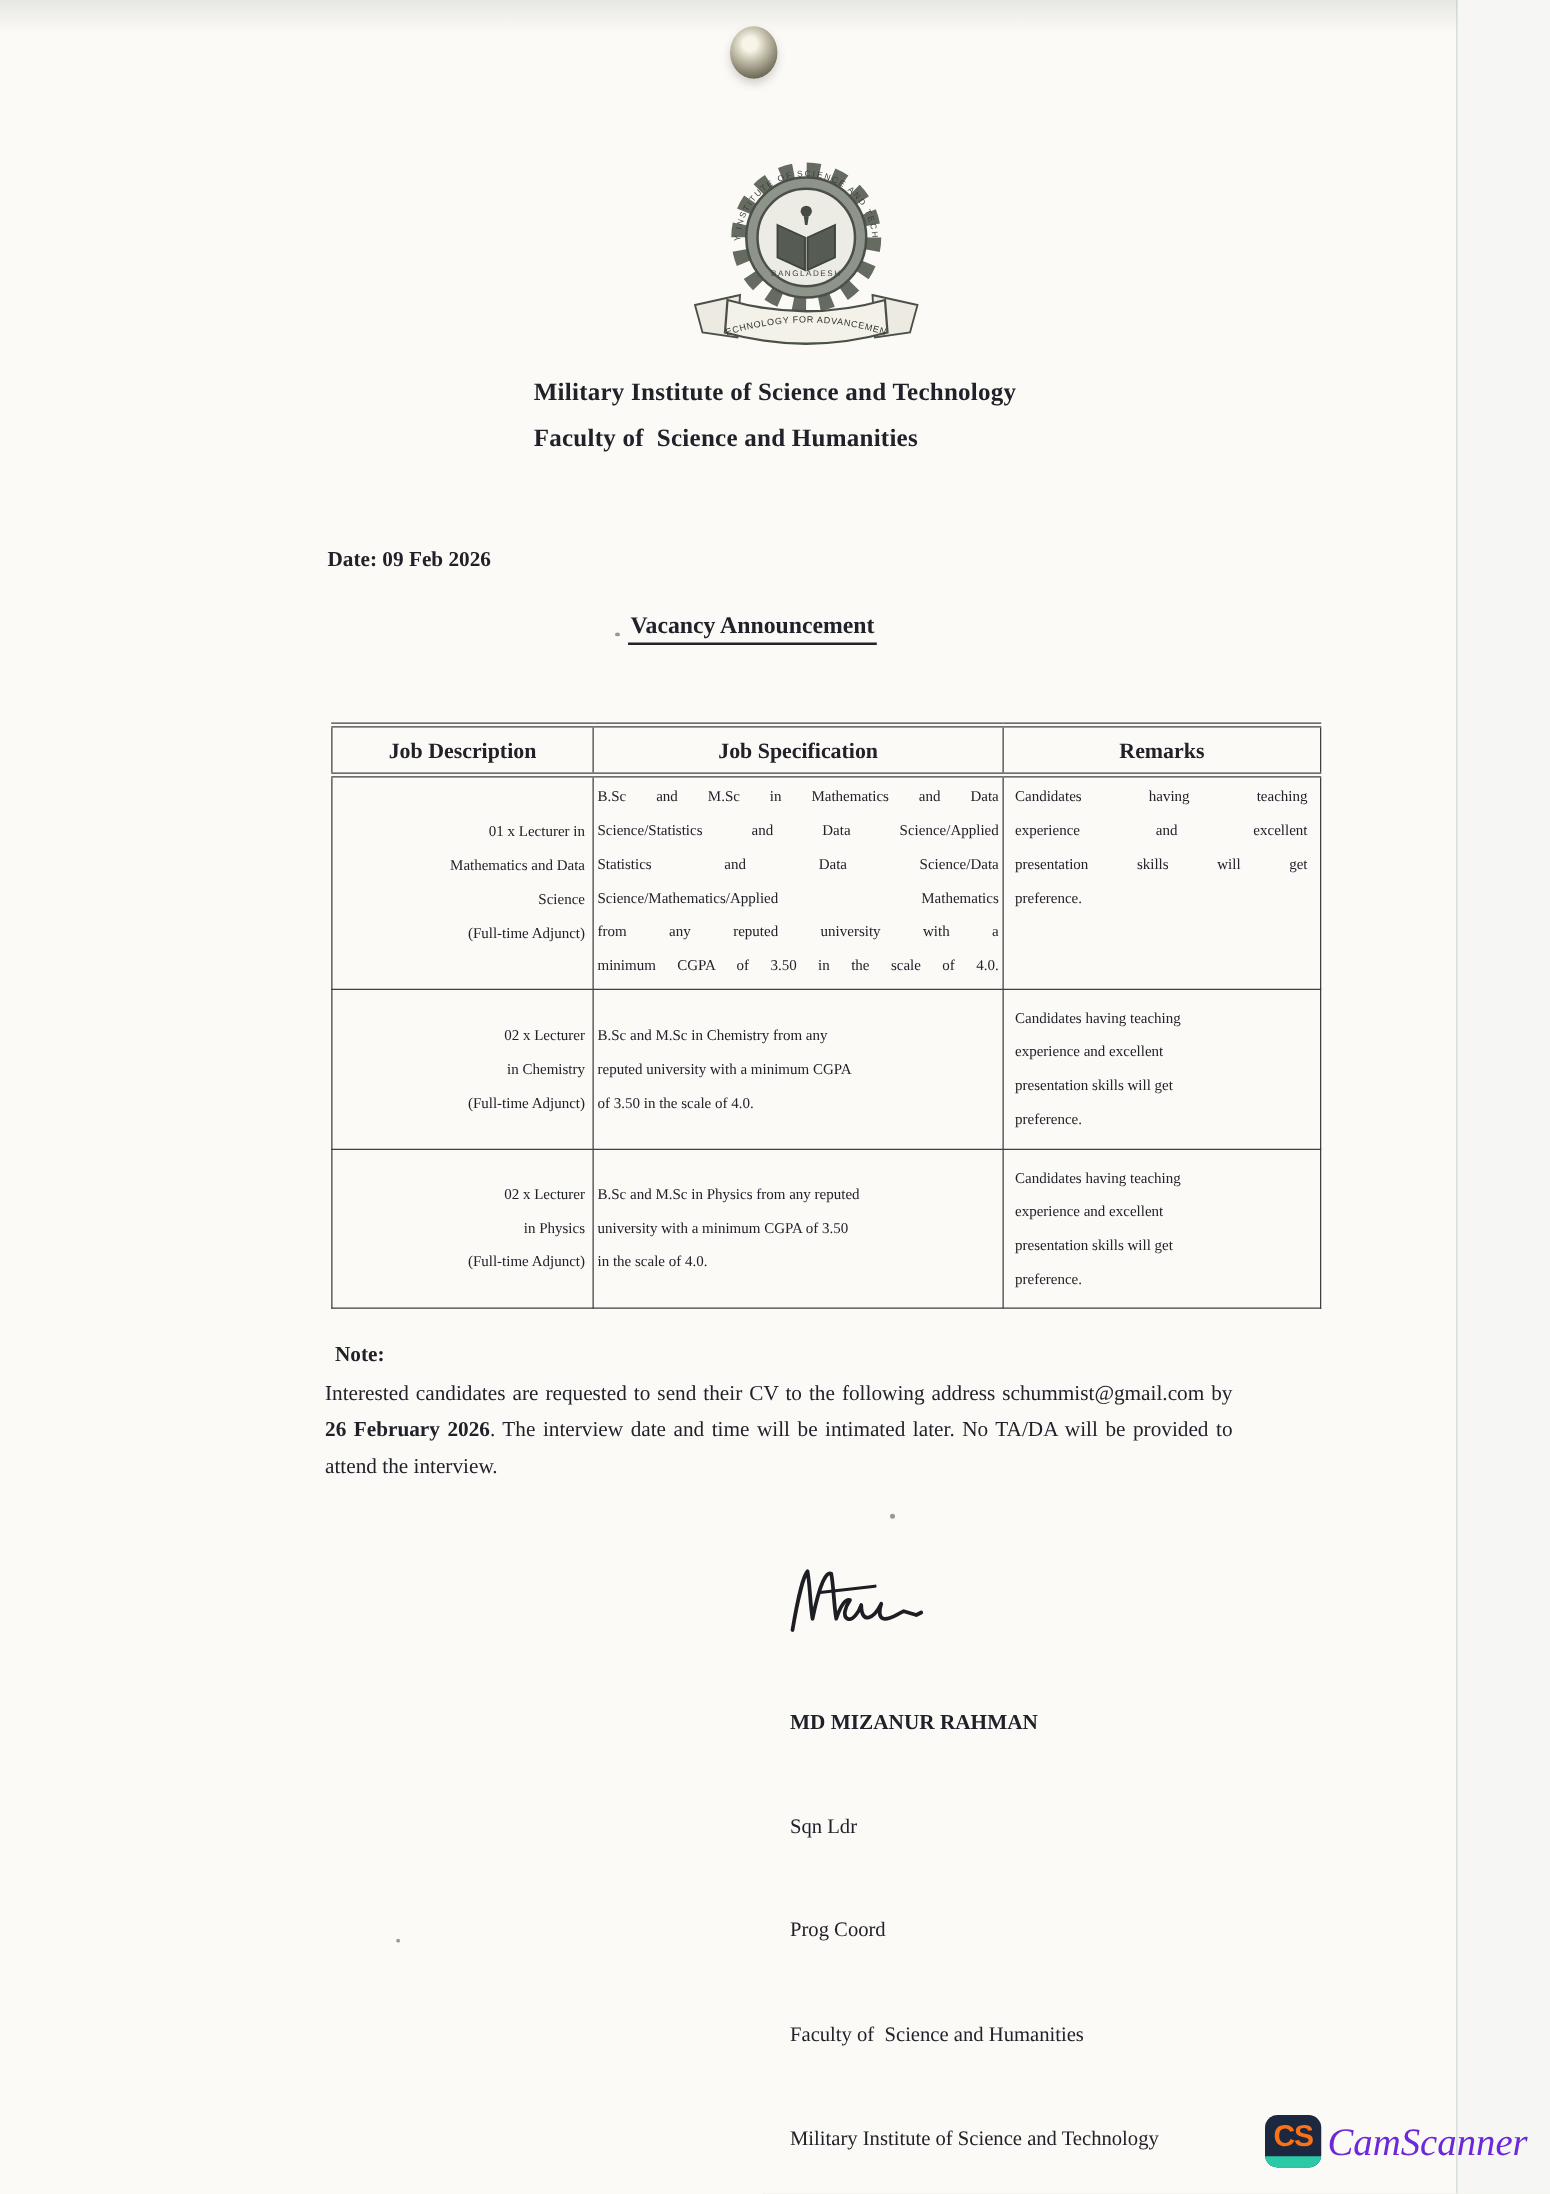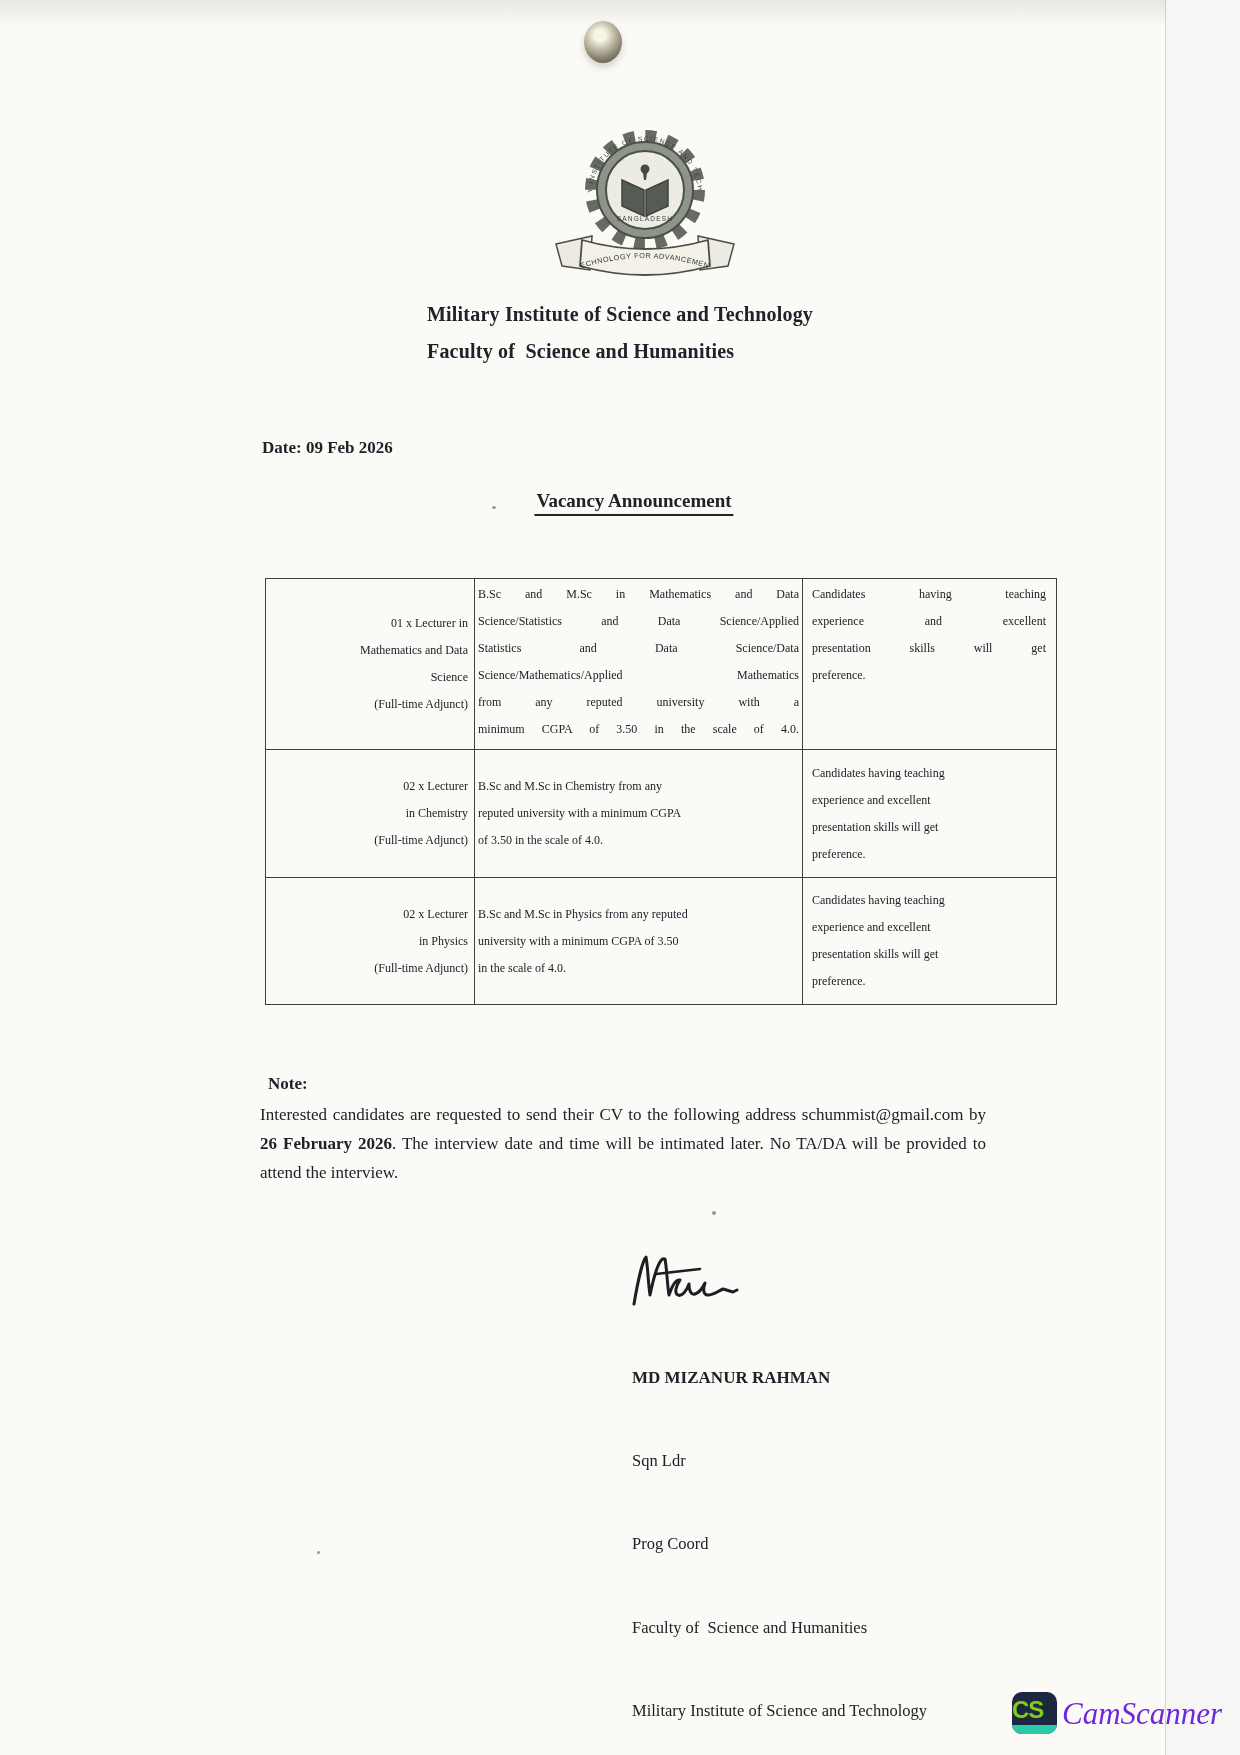--- a/index.html
+++ b/index.html
@@ -17,21 +17,21 @@
   #right-edge-line{left:1165px;top:0;width:1px;height:1755px;background:rgba(175,196,189,.6);}
   
   #pushpin{left:584px;top:21px;width:38px;height:42px;border-radius:50%;
     background:radial-gradient(circle at 42% 34%, #f7f4e8 0 16%, #cfcab6 34%, #8e8a77 62%, #55523f 88%, #3e3c2e 100%);
     box-shadow:0 4px 7px rgba(90,90,80,.25);}
   
   .h-line{font-weight:bold;white-space:pre;}
   #h1{left:427px;top:303px;font-size:20px;letter-spacing:.2px;}
   #h2{left:427px;top:340px;font-size:20px;letter-spacing:.2px;}
   #date-line{left:262px;top:438px;font-size:17px;font-weight:bold;}
-  #doc-title{left:634px;top:490px;transform:translateX(-50%);
+  #doc-title{left:602px;top:490px;transform:translateX(-50%);
     font-size:19px;font-weight:bold;border-bottom:2px solid #23232a;padding:0 2px 2px 2px;white-space:nowrap;text-align:center;}
   
   #vac-table{position:absolute;left:265px;top:578px;width:791px;border-collapse:collapse;table-layout:fixed;}
   #vac-table col.c1{width:209px;} #vac-table col.c2{width:328px;} #vac-table col.c3{width:254px;}
   #vac-table th,#vac-table td{border:1.5px solid #3f3f42;font-weight:normal;}
   #vac-table th{
     border-top:4px double #3f3f42;border-bottom:4px double #3f3f42;
     font-size:17.5px;font-weight:bold;text-align:center;height:34px;padding:1px;}
   #vac-table td{font-size:12px;line-height:27px;}
   tr.r1{height:171px;} tr.r2{height:128px;} tr.r3{height:127px;}
@@ -50,21 +50,21 @@
   #sig-name{font-weight:bold;font-size:17px;}
   
   .speck{background:rgba(70,70,75,.55);border-radius:50%;}
   #speck1{left:712px;top:1211px;width:4px;height:4px;}
   #speck2{left:317px;top:1551px;width:3px;height:3px;}
   #speck3{left:492px;top:506px;width:4px;height:3px;}
   
   #cs-badge{left:1012px;top:1692px;width:45px;height:42px;border-radius:10px;
     background:#1c2740;overflow:hidden;}
   #cs-badge .cs-text{position:absolute;left:0;top:0;width:45px;height:34px;line-height:35px;
-    color:#84cc16;font-family:"Liberation Sans",sans-serif;font-weight:bold;font-size:24px;letter-spacing:-1px;}
+    text-align:center;color:#f97316;font-family:"Liberation Sans",sans-serif;font-weight:bold;font-size:24px;letter-spacing:-1px;}
   #cs-teal{position:absolute;left:0;bottom:0;width:45px;height:9px;background:#2cc9a7;}
   #cs-brand{left:1062px;top:1692px;height:42px;line-height:44px;font-size:31px;color:#6d28d9;font-style:italic;}
 </style>
 </head>
 <body>
 
 <div id="page">
 
   <div class="abs" id="top-shade"></div>
   <div class="abs" id="right-strip"></div>
@@ -110,20 +110,25 @@
 
   <div class="abs" id="doc-title">Vacancy Announcement</div>
 
   <table id="vac-table">
     <colgroup>
         <col class="c1">
         <col class="c2">
         <col class="c3">
       </colgroup>
     <tbody>
+        <tr>
+      <th>Job Description</th>
+      <th>Job Specification</th>
+      <th>Remarks</th>
+    </tr>
     <tr class="r1">
       <td class="desc">01 x Lecturer in
 Mathematics and Data
 Science
 (Full-time Adjunct)</td>
       <td class="spec">B.Sc and M.Sc in Mathematics and Data
 Science/Statistics and Data Science/Applied
 Statistics and Data Science/Data
 Science/Mathematics/Applied Mathematics
 from any reputed university with a

